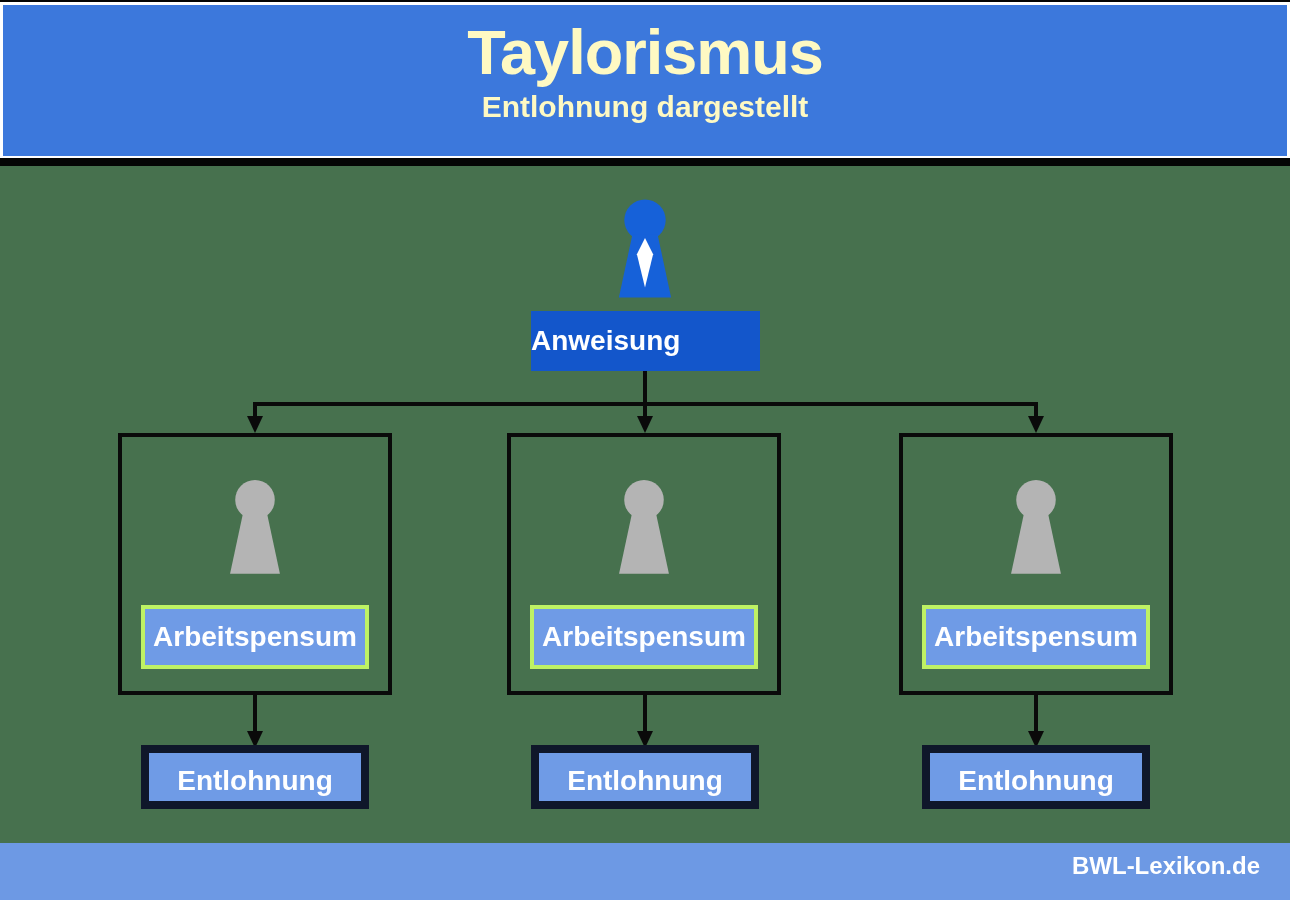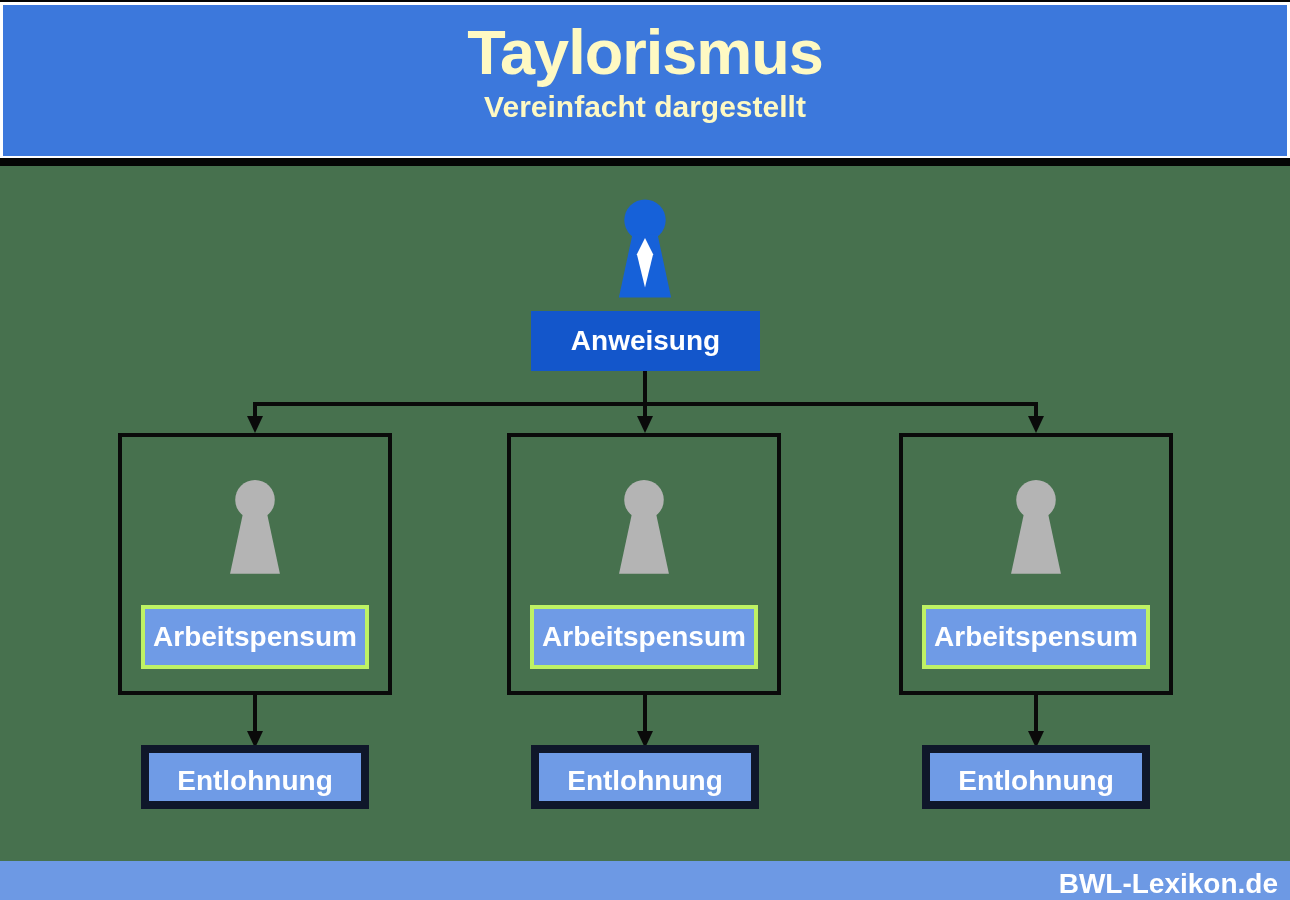--- a/index.html
+++ b/index.html
@@ -42,21 +42,20 @@
     position: absolute; top: 198px; left: 600px;
     width: 90px; height: 100px;
   }
 
   
   .instruction-box {
     position: absolute; top: 311px; left: 531px;
     width: 229px; height: 60px;
     background: #1356CB;
     color: #ffffff; font-size: 28px; line-height: 60px;
-    text-align: center;
   }
 
   
   .connectors {
     position: absolute; top: 0; left: 0;
     width: 1290px; height: 900px;
     pointer-events: none;
   }
 
   
@@ -94,35 +93,35 @@
     color: #ffffff; font-size: 28px; line-height: 56px;
     text-align: center;
   }
   .reward-box.g0 { left: 141px; }
   .reward-box.g1 { left: 531px; }
   .reward-box.g2 { left: 922px; }
 
   
   .footer {
     position: absolute; bottom: 0; left: 0;
-    width: 1290px; height: 39px;
+    width: 1290px; height: 57px;
     background: #6D99E4;
-    color: #ffffff; font-size: 28px; line-height: 45px;
+    color: #ffffff; font-size: 24px; line-height: 45px;
     text-align: right;
-    padding-right: 12px;
+    padding-right: 30px;
   }
 </style>
 </head>
 <body>
 
 <div class="canvas">
 
   <div class="header">
     <h1>Taylorismus</h1>
-    <div class="subtitle">Vereinfacht dargestellt</div>
+    <div class="subtitle">Entlohnung dargestellt</div>
   </div>
 
   <svg class="manager-icon" viewBox="0 0 100 110">
     <circle cx="50" cy="24" r="23" fill="#1661D9"></circle>
     <polygon points="36,40 64,40 79,110 21,110" fill="#1661D9"></polygon>
     <polygon points="50,44 59,62 50,99 41,62" fill="#FFFFFF"></polygon>
   </svg>
 
   <div class="instruction-box">Anweisung</div>
 

